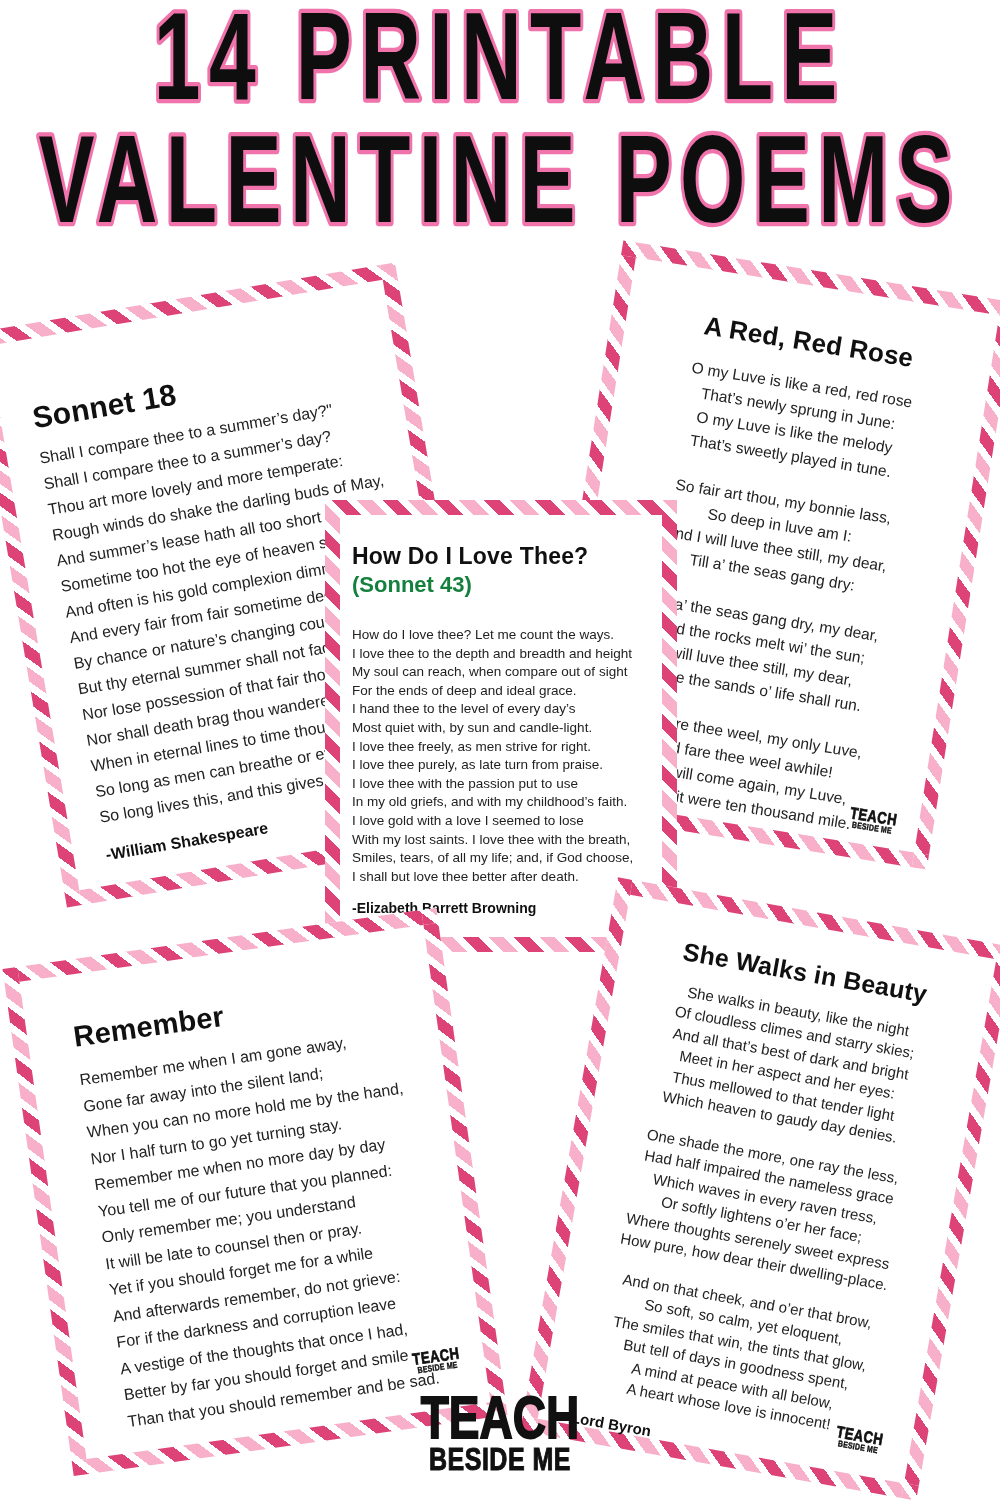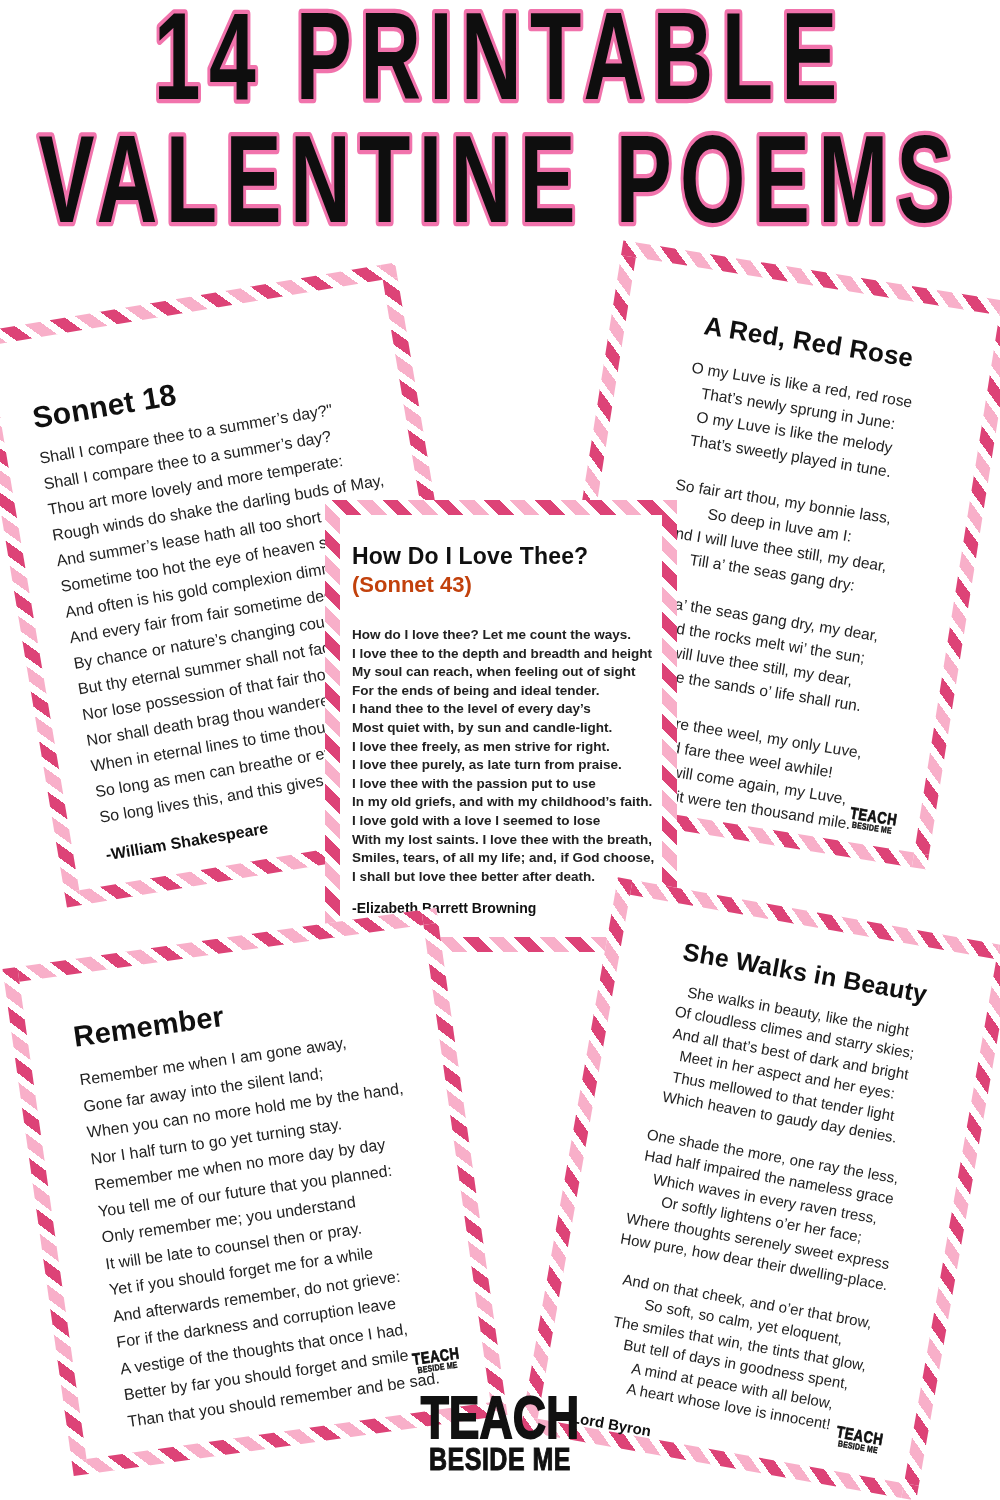--- a/index.html
+++ b/index.html
@@ -25,42 +25,42 @@
   .card{
     position:absolute;background:#fff;box-sizing:border-box;
     border:15px solid transparent;
     border-image-source:repeating-linear-gradient(45deg,
       var(--dark-pink) 0 11px, transparent 11px 18px,
       var(--light-pink) 18px 29px, transparent 29px 36px);
     border-image-slice:15;
     color:var(--ink);
   }
   .card h2{margin:0 0 8px 0;font-size:29px;line-height:1.15;color:#101010;letter-spacing:.2px;}
-  .card h3{margin:0;font-size:23px;line-height:1.3;color:#c2410c;}
+  .card h3{margin:0;font-size:23px;line-height:1.3;color:#15803d;}
   .line{white-space:nowrap;color:#222;}
   .stanza{margin:0 0 22px 0;}
   .stanza:last-child{margin-bottom:0;}
   .author{font-weight:bold;color:#101010;}
   
   .card-sonnet{left:16px;top:294px;width:430px;height:582px;transform:rotate(-9.5deg);z-index:1;
     padding:62px 14px 0 32px;overflow:hidden;}
   .card-sonnet h2{font-size:30px;margin-bottom:10px;}
   .card-sonnet .line{font-size:16px;line-height:26px;}
   .card-sonnet .author{font-size:16px;margin-top:16px;}
   
   .card-rose{left:576px;top:268px;width:398px;height:574px;transform:rotate(9deg);z-index:1;
     padding:42px 20px 0 20px;text-align:center;}
   .card-rose h2{font-size:26px;margin-bottom:16px;}
   .card-rose .line{font-size:15.5px;line-height:24px;}
   
   .card-howdo{left:325px;top:500px;width:352px;height:452px;z-index:2;
     padding:28px 4px 0 12px;}
   .card-howdo h2{font-size:23px;margin:0;}
   .card-howdo h3{font-size:22px;margin:2px 0 0 0;}
-  .card-howdo .stanza{margin-top:26px;font-weight:bold;}
+  .card-howdo .stanza{margin-top:26px;}
   .card-howdo .line{font-size:13.5px;line-height:18.6px;}
   .card-howdo .author{font-size:14px;margin-top:14px;}
   
   .card-remember{left:36px;top:936px;width:438px;height:512px;transform:rotate(-8deg);z-index:3;
     padding:46px 14px 0 46px;overflow:hidden;}
   .card-remember h2{font-size:29px;margin-bottom:14px;}
   .card-remember .line{font-size:16px;line-height:26.5px;}
   .card-remember .author{font-size:16px;margin-top:18px;margin-left:8px;}
   
   .card-shewalks{left:566px;top:908px;width:402px;height:562px;transform:rotate(10deg);z-index:3;
@@ -153,22 +153,22 @@
   </div>
 </div>
 
 <div class="card card-howdo">
   <h2>How Do I Love Thee?</h2>
   <h3>(Sonnet 43)</h3>
   <div>
       <div class="stanza">
         <div class="line">How do I love thee? Let me count the ways.</div>
         <div class="line">I love thee to the depth and breadth and height</div>
-        <div class="line">My soul can reach, when feeling out of sight</div>
-        <div class="line">For the ends of being and ideal tender.</div>
+        <div class="line">My soul can reach, when compare out of sight</div>
+        <div class="line">For the ends of deep and ideal grace.</div>
         <div class="line">I hand thee to the level of every day’s</div>
         <div class="line">Most quiet with, by sun and candle-light.</div>
         <div class="line">I love thee freely, as men strive for right.</div>
         <div class="line">I love thee purely, as late turn from praise.</div>
         <div class="line">I love thee with the passion put to use</div>
         <div class="line">In my old griefs, and with my childhood’s faith.</div>
         <div class="line">I love gold with a love I seemed to lose</div>
         <div class="line">With my lost saints. I love thee with the breath,</div>
         <div class="line">Smiles, tears, of all my life; and, if God choose,</div>
         <div class="line">I shall but love thee better after death.</div>

